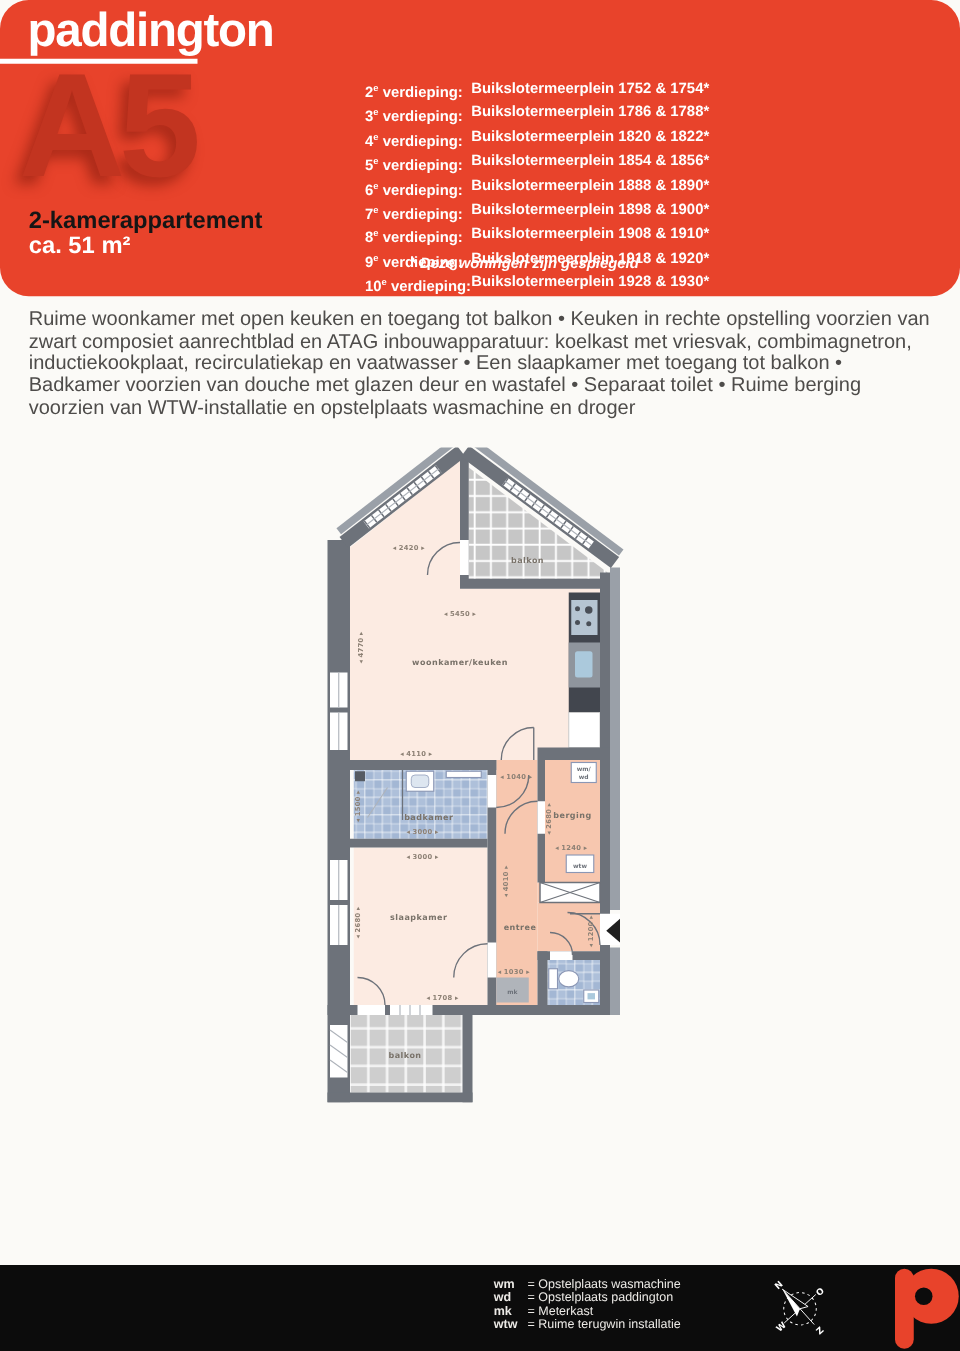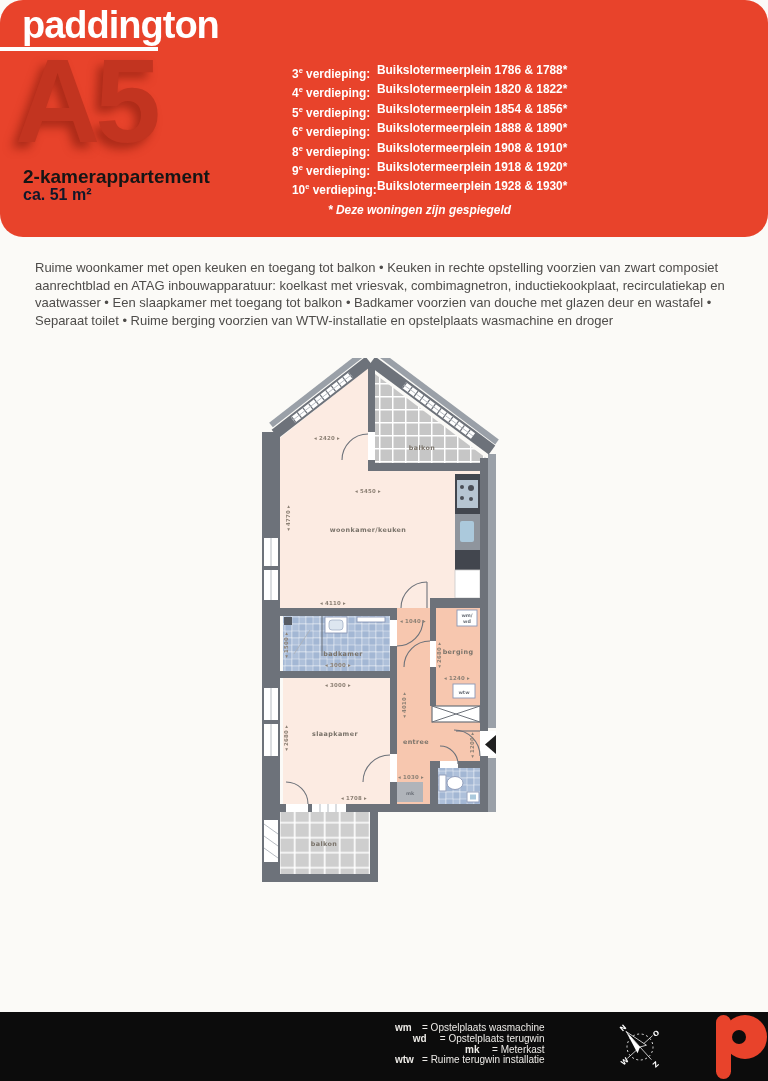--- a/index.html
+++ b/index.html
@@ -5,29 +5,29 @@
   html,body{margin:0;padding:0;background:#e9e7e4;}
   .page{position:relative;width:768px;height:1081px;background:#fbfaf7;overflow:hidden;
         font-family:"Liberation Sans",sans-serif;}
   
   .hdr{position:absolute;left:0;top:0;width:768px;height:237px;background:var(--c-red,#e8432b);border-radius:23px;}
   .logo{position:absolute;left:22px;top:4px;font-size:38px;font-weight:800;color:#fff;letter-spacing:-1px;}
   .logo-bar{position:absolute;left:0;top:47px;width:158px;height:4px;background:#fff;}
   .unit-code{position:absolute;left:15px;top:42px;font-size:118px;font-weight:800;letter-spacing:-5px;
              line-height:1;color:var(--c-dark-red,#c23420);text-shadow:-6px 6px 10px rgba(110,18,6,.5);}
   .unit-l1{position:absolute;left:23px;top:166px;font-size:19px;font-weight:bold;color:#151515;}
-  .unit-l2{position:absolute;left:23px;top:186px;font-size:16px;font-weight:bold;color:#0f172a;}
+  .unit-l2{position:absolute;left:23px;top:186px;font-size:19px;font-weight:bold;color:#ffffff;}
   .floors{position:absolute;left:292px;top:63px;color:#fff;font-size:11.9px;font-weight:bold;}
   .frow{display:flex;line-height:15.4px;white-space:nowrap;}
   .ford{width:85px;}
   .ford sup{font-size:7.5px;}
   .fnote{position:absolute;left:292px;top:203px;color:#fff;font-size:11.9px;font-weight:bold;
          font-style:italic;line-height:15.4px;margin-left:36px;}
   
-  .desc{position:absolute;left:23px;top:247px;width:724px;margin:12px;font-size:13px;
+  .desc{position:absolute;left:23px;top:247px;width:724px;margin:0;font-size:16px;
         line-height:17.7px;color:var(--c-text-dark,#4e4c4a);}
   
   .plan{position:absolute;left:250px;top:358px;width:272px;height:524px;}
   .wall{fill:var(--c-wall,#6d727a);}
   .wline{stroke:var(--c-wall,#6d727a);fill:none;}
   .wlight{stroke:var(--c-wall-light,#9aa0a8);fill:none;}
   .wlightf{fill:var(--c-wall-light,#9aa0a8);}
   .fpink{fill:var(--c-room-light,#fcebe2);}
   .fsalmon{fill:var(--c-room-hall,#f7c7af);}
   .winw{fill:#ffffff;}
@@ -38,55 +38,63 @@
   .mkbox{fill:#b0b4ba;}
   .dimt{font-family:"DejaVu Sans",sans-serif;font-size:5.4px;font-weight:bold;
         fill:var(--c-dim-text,#8d8175);text-anchor:middle;letter-spacing:.2px;}
   .roomt{font-family:"DejaVu Sans",sans-serif;font-size:6.4px;font-weight:bold;
          fill:#797269;text-anchor:middle;letter-spacing:.4px;}
   .smt{font-family:"DejaVu Sans",sans-serif;font-size:4.8px;font-weight:bold;
        fill:#6d727a;text-anchor:middle;}
   
   .ftr{position:absolute;left:0;top:1012px;width:768px;height:69px;background:var(--c-footer-bg,#0c0c0c);}
   .legend{position:absolute;left:395px;top:11px;font-size:10px;color:#eceae6;}
-  .lrow{display:flex;line-height:10.8px;white-space:nowrap;justify-content:flex-end;}
+  .lrow{display:flex;line-height:10.8px;white-space:nowrap;}
   .lkey{width:27px;font-weight:bold;}
   .compass{position:absolute;left:612px;top:8px;width:56px;height:52px;}
   .ctext{font-family:"DejaVu Sans",sans-serif;font-size:7px;font-weight:bold;fill:#fff;text-anchor:middle;}
   .plogo{position:absolute;left:714px;top:2px;width:54px;height:66px;}
 </style>
 </head>
 <body>
 
 <div class="page">
 
   <header class="hdr">
     <div class="logo">
       <span>paddington</span>
     </div>
     <div class="logo-bar"></div>
     <div class="unit-code">A5</div>
     <div class="unit-l1">2-kamerappartement</div>
     <div class="unit-l2">ca. 51 m²</div>
     <div class="floors">
         <div class="frow">
+          <span class="ford">2<sup>e</sup> verdieping:</span>
+          <span class="faddr">Buikslotermeerplein 1752 &amp; 1754*</span>
+        </div>
+        <div class="frow">
           <span class="ford">3<sup>e</sup> verdieping:</span>
           <span class="faddr">Buikslotermeerplein 1786 &amp; 1788*</span>
         </div>
         <div class="frow">
           <span class="ford">4<sup>e</sup> verdieping:</span>
           <span class="faddr">Buikslotermeerplein 1820 &amp; 1822*</span>
         </div>
         <div class="frow">
           <span class="ford">5<sup>e</sup> verdieping:</span>
           <span class="faddr">Buikslotermeerplein 1854 &amp; 1856*</span>
         </div>
         <div class="frow">
           <span class="ford">6<sup>e</sup> verdieping:</span>
           <span class="faddr">Buikslotermeerplein 1888 &amp; 1890*</span>
+        </div>
+        <div class="frow">
+          <span class="ford">7<sup>e</sup> verdieping:</span>
+          <span class="faddr">Buikslotermeerplein 1898 &amp; 1900*</span>
         </div>
         <div class="frow">
           <span class="ford">8<sup>e</sup> verdieping:</span>
           <span class="faddr">Buikslotermeerplein 1908 &amp; 1910*</span>
         </div>
         <div class="frow">
           <span class="ford">9<sup>e</sup> verdieping:</span>
           <span class="faddr">Buikslotermeerplein 1918 &amp; 1920*</span>
         </div>
         <div class="frow">
@@ -251,21 +259,21 @@
   </svg>
 
   <footer class="ftr">
     <div class="legend">
         <div class="lrow">
           <span class="lkey">wm</span>
           <span class="ldesc">= Opstelplaats wasmachine</span>
         </div>
         <div class="lrow">
           <span class="lkey">wd</span>
-          <span class="ldesc">= Opstelplaats terugwin</span>
+          <span class="ldesc">= Opstelplaats paddington</span>
         </div>
         <div class="lrow">
           <span class="lkey">mk</span>
           <span class="ldesc">= Meterkast</span>
         </div>
         <div class="lrow">
           <span class="lkey">wtw</span>
           <span class="ldesc">= Ruime terugwin installatie</span>
         </div>
       </div>

